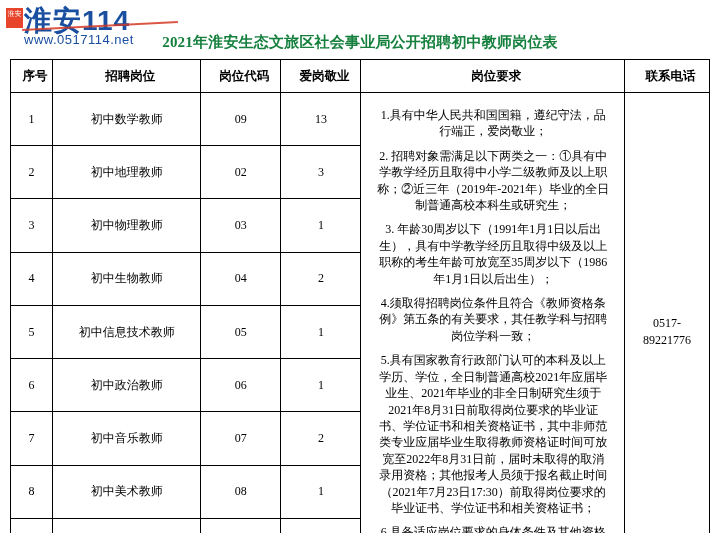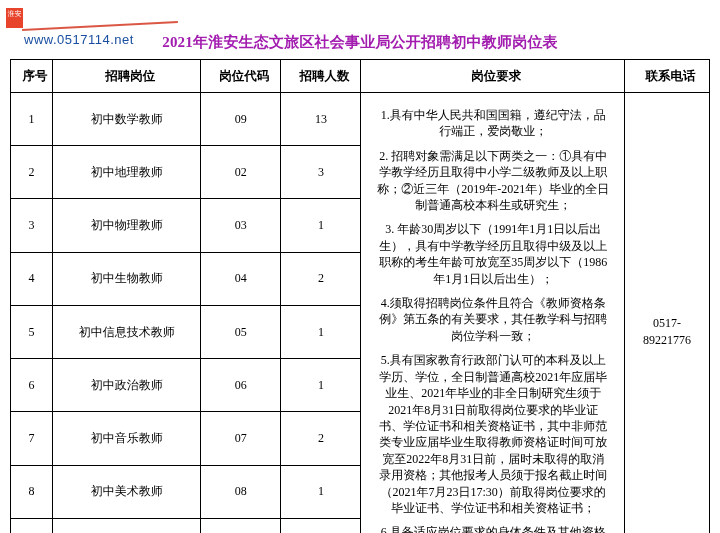--- a/index.html
+++ b/index.html
@@ -74,21 +74,21 @@
   }
 
   .doc-title {
     position: absolute;
     left: 0;
     top: 33px;
     width: 720px;
     text-align: center;
     font-size: 15px;
     font-weight: bold;
-    color: #a21caf;
+    color: #15803d;
     font-family: "Liberation Serif", serif;
     letter-spacing: 0.2px;
   }
 
   table.main {
     position: absolute;
     left: 10px;
     top: 59px;
     width: 700px;
     border-collapse: collapse;
@@ -133,41 +133,42 @@
     font-size: 12px;
     line-height: 17px;
     font-family: "Liberation Sans", sans-serif;
   }
 </style>
 </head>
 <body>
 
 <div class="watermark">
   <div class="wm-badge">淮安</div>
+  <div class="wm-main"><span>淮安</span><span class="num">114</span></div>
   <div class="wm-strike"></div>
   <div class="wm-sub">www.0517114.net</div>
 </div>
 
 <div class="doc-title">2021年淮安生态文旅区社会事业局公开招聘初中教师岗位表</div>
 
 <table class="main">
   <colgroup>
     <col class="col-seq">
       <col class="col-post">
       <col class="col-code">
       <col class="col-num">
       <col class="col-req">
       <col class="col-tel">
   </colgroup>
   <thead>
     <tr>
       <th>序号</th>
       <th>招聘岗位</th>
       <th>岗位代码</th>
-      <th>招聘人数</th>
+      <th>爱岗敬业</th>
       <th>岗位要求</th>
       <th>联系电话</th>
     </tr>
   </thead>
   <tbody>
     <tr>
       <td>1</td>
       <td>初中数学教师</td>
       <td>09</td>
       <td>13</td>

